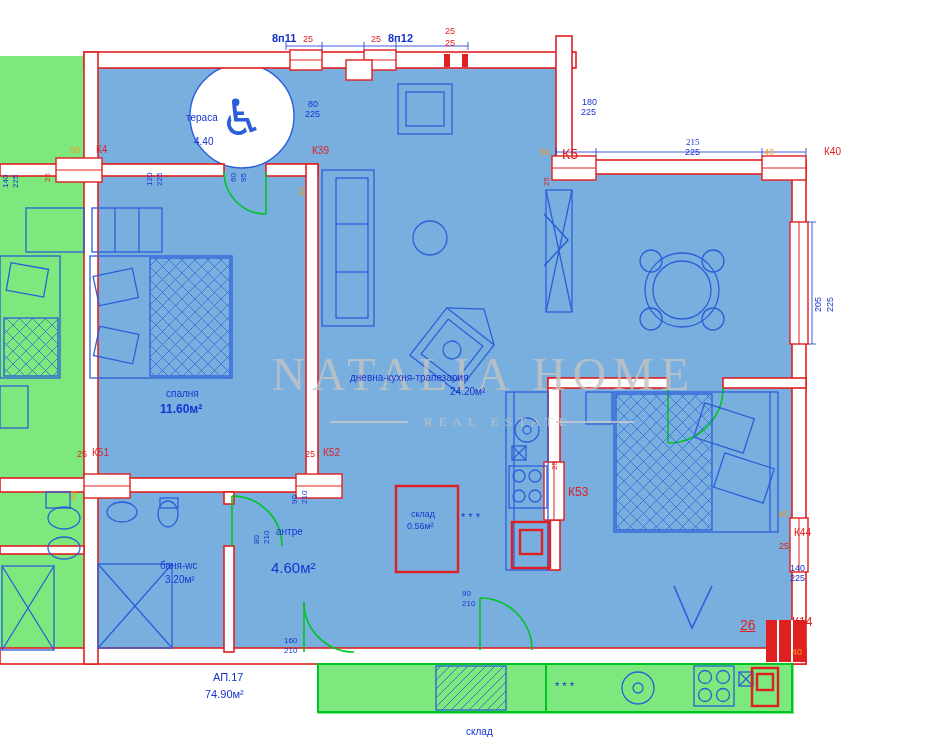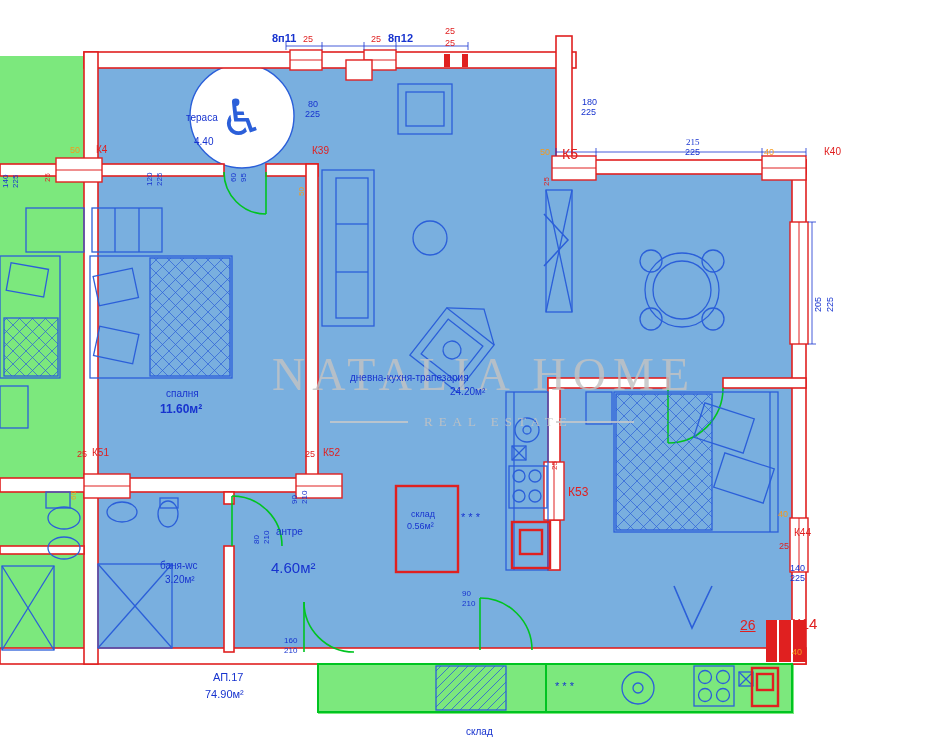--- a/index.html
+++ b/index.html
@@ -294,21 +294,21 @@
       <div class="ann" style="left: 764px; top: 148px; font-size: 9px; color: rgb(245, 154, 29);">40</div>
       <div class="ann" style="left: 784px; top: 147px; font-size: 10px; color: rgb(224, 32, 32); margin-left: 40px;">К40</div>
       <div class="ann" style="left: 814px; top: 312px; font-size: 9px; color: rgb(23, 51, 207); transform: rotate(-90deg);">205</div>
       <div class="ann" style="left: 826px; top: 312px; font-size: 9px; color: rgb(23, 51, 207); transform: rotate(-90deg);">225</div>
       <div class="ann" style="left: 778px; top: 510px; font-size: 9px; color: rgb(245, 154, 29);">40</div>
       <div class="ann" style="left: 794px; top: 528px; font-size: 10px; color: rgb(224, 32, 32);">К44</div>
       <div class="ann" style="left: 779px; top: 542px; font-size: 9px; color: rgb(224, 32, 32);">25</div>
       <div class="ann" style="left: 790px; top: 564px; font-size: 9px; color: rgb(23, 51, 207);">140</div>
       <div class="ann" style="left: 790px; top: 574px; font-size: 9px; color: rgb(23, 51, 207);">225</div>
       <div class="ann" style="left: 740px; top: 618px; font-size: 14px; color: rgb(224, 32, 32); text-decoration: underline;">26</div>
-      <div class="ann" style="left: 792px; top: 616px; font-size: 15px; color: rgb(224, 32, 32);">К14</div>
+      <div class="ann" style="left: 792px; top: 616px; font-size: 12px; color: rgb(224, 32, 32);">К14</div>
       <div class="ann" style="left: 792px; top: 648px; font-size: 9px; color: rgb(245, 154, 29);">40</div>
       <div class="ann" style="left: 70px; top: 146px; font-size: 9px; color: rgb(245, 154, 29);">50</div>
       <div class="ann" style="left: 96px; top: 145px; font-size: 10px; color: rgb(224, 32, 32);">К4</div>
       <div class="ann" style="left: 44px; top: 182px; font-size: 8px; color: rgb(224, 32, 32); transform: rotate(-90deg);">25</div>
       <div class="ann" style="left: 2px; top: 188px; font-size: 8px; color: rgb(23, 51, 207); transform: rotate(-90deg);">140</div>
       <div class="ann" style="left: 12px; top: 188px; font-size: 8px; color: rgb(23, 51, 207); transform: rotate(-90deg);">225</div>
       <div class="ann" style="left: 146px; top: 186px; font-size: 8px; color: rgb(23, 51, 207); transform: rotate(-90deg);">120</div>
       <div class="ann" style="left: 156px; top: 186px; font-size: 8px; color: rgb(23, 51, 207); transform: rotate(-90deg);">225</div>
       <div class="ann" style="left: 230px; top: 182px; font-size: 8px; color: rgb(23, 51, 207); transform: rotate(-90deg);">60</div>
       <div class="ann" style="left: 240px; top: 182px; font-size: 8px; color: rgb(23, 51, 207); transform: rotate(-90deg);">95</div>

